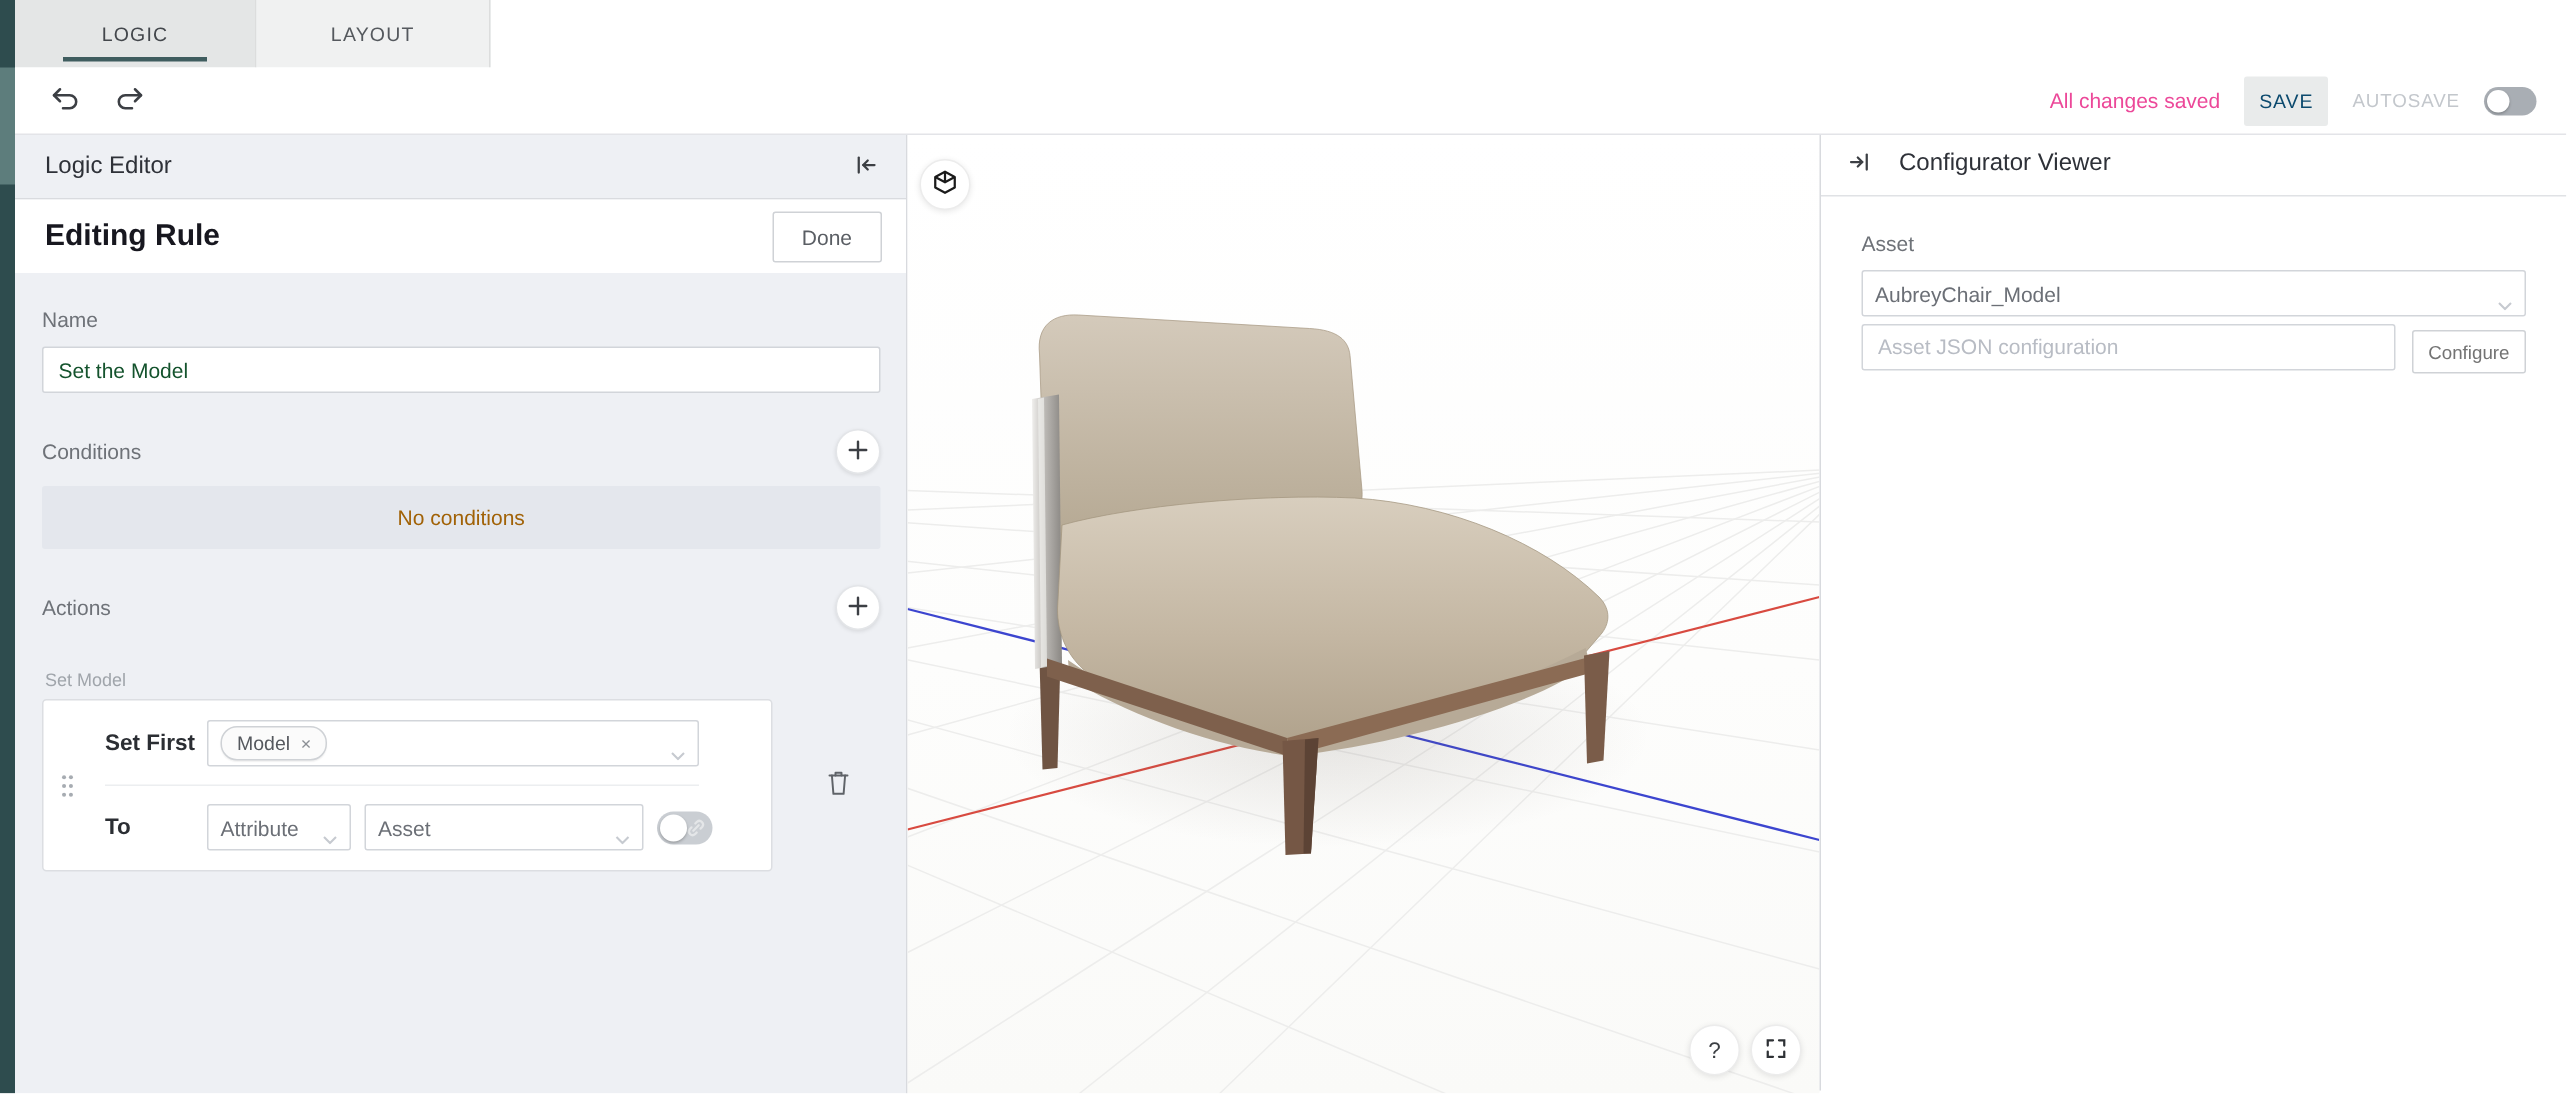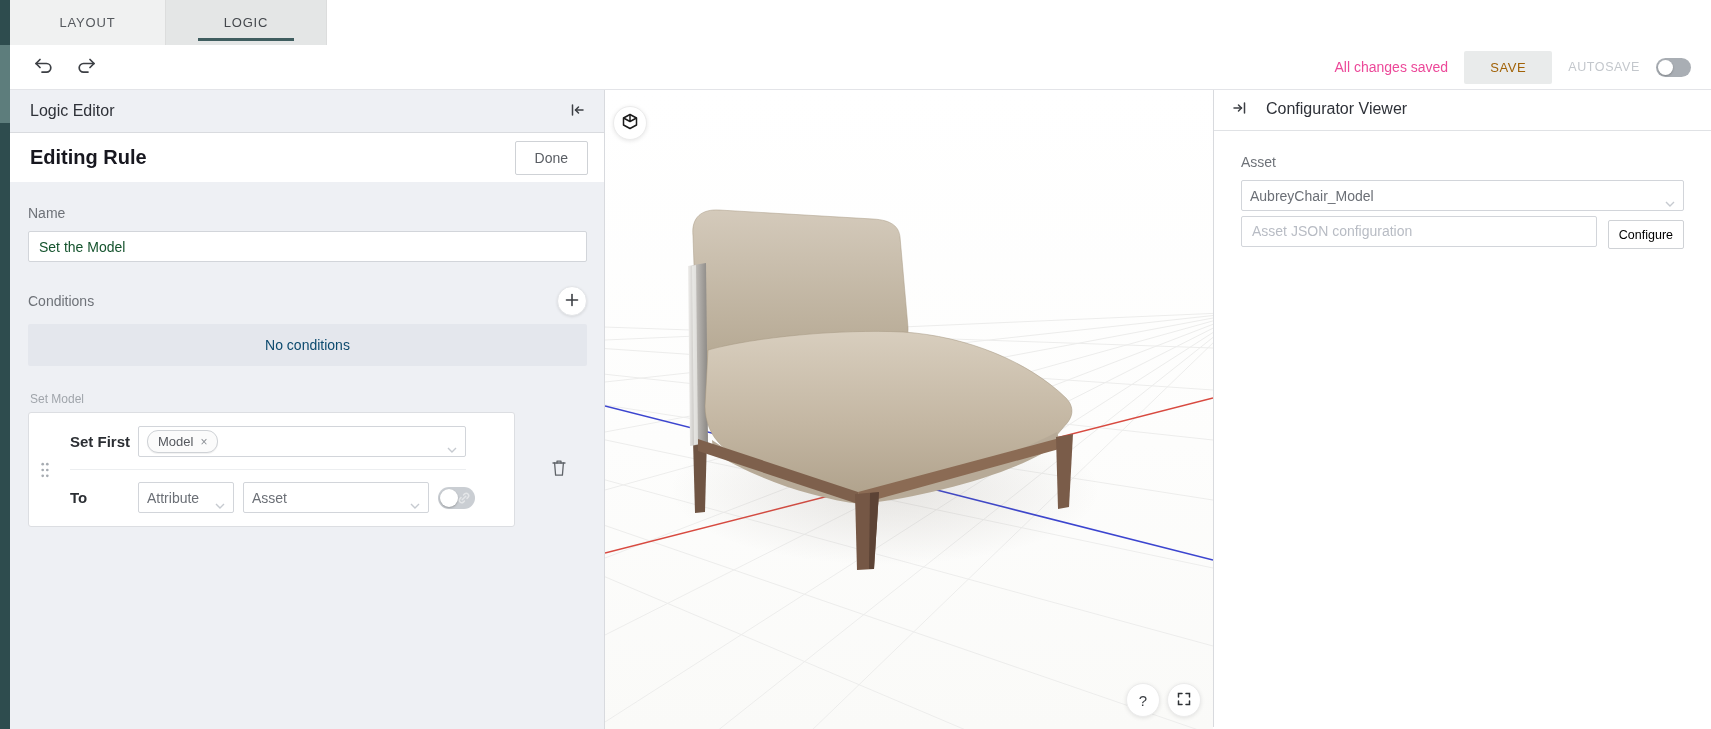--- a/index.html
+++ b/index.html
@@ -19,22 +19,22 @@
   .tab-underline{position:absolute;bottom:4px;left:50%;transform:translateX(-50%);
        width:96px;height:3px;background:#3f5d5f;}
 
   
   .toolbar{position:absolute;left:10px;top:45px;right:0;height:45px;background:#fff;
        border-bottom:1px solid #e3e4e8;display:flex;align-items:center;
        padding:0 20px 0 18px;box-sizing:border-box;z-index:30;}
   .icon-btn{background:none;border:none;padding:2px 4px;margin-right:14px;cursor:pointer;display:flex;align-items:center;}
   .toolbar-right{margin-left:auto;display:flex;align-items:center;gap:16px;}
   .saved-status{font-size:14px;color:#ec4899;}
-  .save-btn{background:#e9ebeb;color:#a16207;font-size:13px;letter-spacing:.6px;
-       padding:9px 26px;border:none;border-radius:2px;}
+  .save-btn{background:#e9ebeb;color:#0c4a6e;font-size:13px;letter-spacing:.6px;
+       padding:9px 10px;border:none;border-radius:2px;}
   .autosave-label{font-size:12.5px;color:#c3c7cc;letter-spacing:.6px;}
   .switch{width:35px;height:19px;border-radius:10px;background:#a9aeb4;position:relative;cursor:pointer;}
   .switch .knob{position:absolute;left:2px;top:2px;width:15px;height:15px;border-radius:50%;background:#fff;
        box-shadow:0 1px 2px rgba(0,0,0,.25);}
 
   
   .logic-panel{position:absolute;left:10px;top:90px;width:595px;height:639px;background:#eef0f4;
        border-right:1px solid #d8dade;box-sizing:border-box;}
   .panel-header{height:43px;display:flex;align-items:center;padding:0 16px 0 20px;
        border-bottom:1px solid #d9dbdf;box-sizing:border-box;}
@@ -48,21 +48,21 @@
   .panel-body{padding:0 17px 0 18px;}
   .field-label{font-size:14px;color:#6e7278;margin:23px 0 10px;}
   .text-input{width:100%;box-sizing:border-box;height:31px;border:1px solid #d2d5da;border-radius:2px;
        background:#fff;padding:0 10px;font-size:14px;color:#14532d;font-family:inherit;outline:none;}
   .section-head{display:flex;align-items:center;justify-content:space-between;margin:24px 0 8px;}
   .section-head .field-label{margin:0;}
   .plus-btn{width:30px;height:30px;border-radius:50%;background:#fff;border:1px solid #e3e5e8;
        box-shadow:0 1px 3px rgba(0,0,0,.10);display:flex;align-items:center;justify-content:center;
        cursor:pointer;padding:0;}
   .empty-box{height:42px;background:#e4e7ed;border-radius:2px;display:flex;align-items:center;
-       justify-content:center;font-size:14px;color:#0c4a6e;}
+       justify-content:center;font-size:14px;color:#a16207;}
   .group-label{font-size:12px;color:#a0a5ab;margin:26px 0 6px 2px;}
   .action-row{display:flex;align-items:center;}
   .action-card{position:relative;background:#fff;border:1px solid #dcdee2;border-radius:3px;
        width:487px;box-sizing:border-box;padding:13px 48px 13px 41px;}
   .card-row{display:flex;align-items:center;}
   .row-label{width:68px;font-size:15px;font-weight:bold;color:#2b2e33;flex:none;}
   .select{border:1px solid #d2d5da;border-radius:2px;background:#fff;height:31px;box-sizing:border-box;
        display:flex;align-items:center;padding:0 24px 0 8px;position:relative;font-size:14px;
        color:#6b6f76;cursor:pointer;}
   .select .chev{position:absolute;right:8px;top:13px;}
@@ -98,38 +98,38 @@
   .config-header{height:43px;display:flex;align-items:center;padding:0 20px 0 15px;
        border-bottom:1px solid #e0e2e5;box-sizing:border-box;}
   .config-header .panel-title{margin-left:15px;}
   .config-body{padding:0 27px;}
   .config-select{margin-top:0;}
   .json-row{display:flex;align-items:center;margin-top:2px;gap:11px;}
   .json-input{flex:1;height:31px;box-sizing:border-box;border:1px solid #d2d5da;border-radius:2px;
        padding:0 10px;font-size:14px;color:#5a5e64;font-family:inherit;outline:none;}
   .json-input::placeholder{color:#b8bcc4;}
   .configure-btn{height:29px;padding:0 10px;background:#fff;border:1px solid #cfd2d6;border-radius:2px;
-       font-size:12.5px;color:#000000;cursor:pointer;margin-top:7px;flex:none;}
+       font-size:12.5px;color:#737373;cursor:pointer;margin-top:7px;flex:none;}
 </style>
 </head>
 <body>
 
 <div class="app">
 
   <div class="left-strip">
     <div class="strip-light"></div>
   </div>
 
   <div class="tabbar">
-    <div class="tab">
-      <span>LAYOUT</span>
-    </div>
     <div class="tab active">
       <span>LOGIC</span>
       <span class="tab-underline"></span>
+    </div>
+    <div class="tab">
+      <span>LAYOUT</span>
     </div>
   </div>
 
   <div class="toolbar">
     <button class="icon-btn">
       <span>
         <svg width="22" height="20" viewBox="0 0 22 20" fill="none" stroke="#3c3f44" stroke-width="1.7" stroke-linecap="round" stroke-linejoin="round">
           <path d="M8 3.5 L4 7.5 L8 11.5"></path>
             <path d="M4 7.5 H14.5 A4.3 4.3 0 0 1 14.5 16.1 H10"></path>
         </svg>
@@ -182,20 +182,31 @@
           <span>
             <svg width="14" height="14" viewBox="0 0 14 14" stroke="#3c3f44" stroke-width="1.6" stroke-linecap="round">
               <path d="M7 1.5 V12.5"></path>
                 <path d="M1.5 7 H12.5"></path>
             </svg>
           </span>
         </button>
       </div>
       <div class="empty-box">No conditions</div>
 
+      <div class="section-head">
+        <span class="field-label">Actions</span>
+        <button class="plus-btn">
+          <span>
+            <svg width="14" height="14" viewBox="0 0 14 14" stroke="#3c3f44" stroke-width="1.6" stroke-linecap="round">
+              <path d="M7 1.5 V12.5"></path>
+                <path d="M1.5 7 H12.5"></path>
+            </svg>
+          </span>
+        </button>
+      </div>
 
       <div class="group-label">Set Model</div>
 
       <div class="action-row">
         <div class="action-card">
           <span class="drag-handle">
             <svg width="10" height="17" viewBox="0 0 10 17" fill="#a7acb2">
               <circle cx="2.7" cy="2.7" r="1.35"></circle>
                 <circle cx="7.3" cy="2.7" r="1.35"></circle>
               <circle cx="2.7" cy="8.5" r="1.35"></circle>

